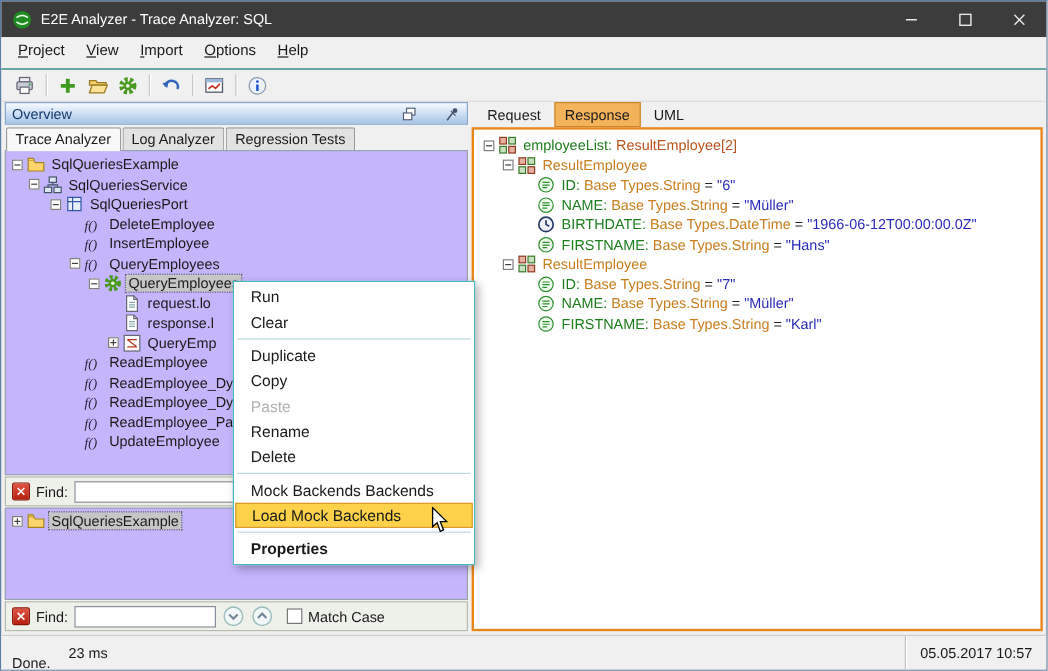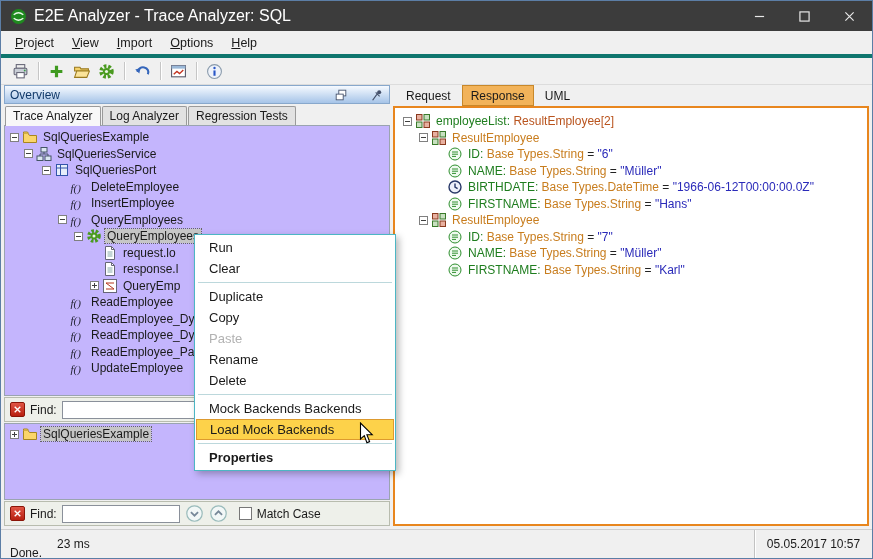--- a/index.html
+++ b/index.html
@@ -6,25 +6,25 @@
     --accent:#e8861e; --tab-active:#f2b35a; --hl-bg:#fdd24a; --hl-border:#dd9a2e;
     --sel:#c6c6c6; --titlebar:#3c3c3c; --c-key:#1e7d1e; --c-type:#c87d1e;
     --c-value:#2a2ab9; --c-array:#b9541e;
   }
   *{margin:0;padding:0;box-sizing:border-box;}
   body{font-family:"Liberation Sans",sans-serif;margin:0;background:#9a9a9a;}
   .window{position:relative;width:873px;height:559px;background:#f0f0f0;border:1px solid #5c7ea6;overflow:hidden;font-size:12px;color:#1a1a1a;}
   .titlebar{height:30px;background:var(--titlebar);display:flex;align-items:center;color:#fff;}
   .applogo{width:17px;height:17px;margin:0 7px 0 9px;flex:none;}
   .applogo svg{width:100%;height:100%;display:block;}
-  .title{font-size:16px;}
+  .title{font-size:12px;}
   .winbtns{margin-left:auto;display:flex;height:100%;}
   .winbtn{width:45px;display:flex;align-items:center;justify-content:center;}
   .winbtn svg{width:11px;height:11px;}
-  .menubar{height:27px;display:flex;align-items:flex-end;padding-left:5px;background:#f0f0f0;border-bottom:4px solid #0f766e;}
+  .menubar{height:27px;display:flex;align-items:flex-start;padding-left:5px;background:#f0f0f0;border-bottom:1px solid #0f766e;}
   .menu-item{padding:4px 9px;font-size:12.5px;}
   .toolbar{height:27px;display:flex;align-items:center;padding-left:7px;border-bottom:1px solid #dcdcdc;}
   .tbtn{width:25px;height:22px;display:flex;align-items:center;justify-content:center;}
   .tbtn .ico{margin:0;width:17px;height:17px;}
   .tsep{width:1px;height:18px;background:#c6c6c6;box-shadow:1px 0 0 #fff;margin:0 5px;}
   .main{position:absolute;left:3px;right:3px;top:84px;bottom:32px;display:flex;gap:3px;}
   .left{width:386px;display:flex;flex-direction:column;}
   .ov-header{height:19px;flex:none;display:flex;align-items:center;gap:22px;padding:0 5px;background:linear-gradient(180deg,#f6faff,#a6c4e8);border:1px solid #88a8cc;color:#123a6a;}
   .grow{flex:1;}
   .hicon{width:14px;height:14px;flex:none;}

